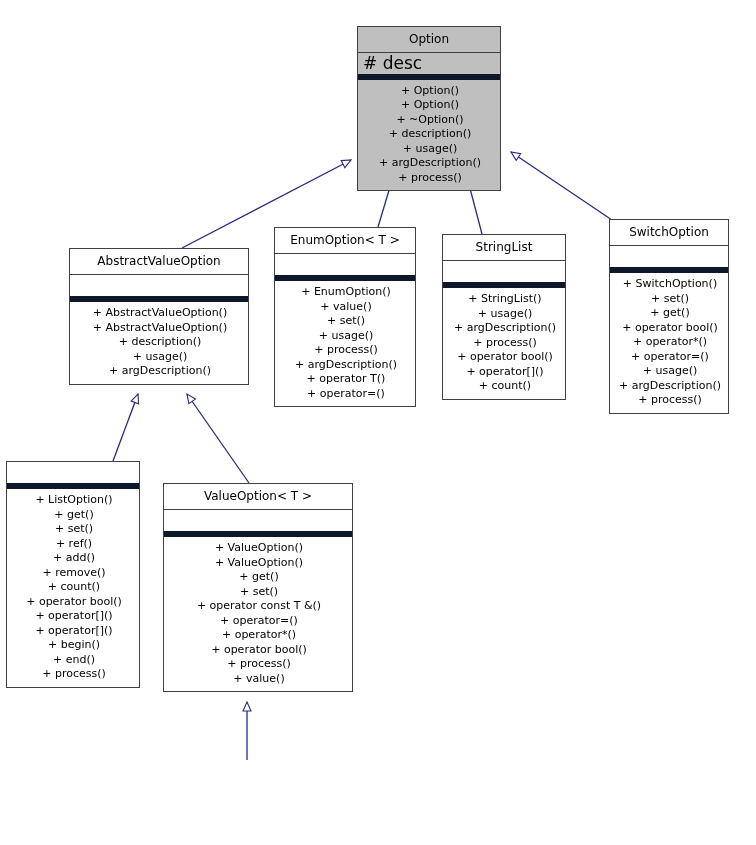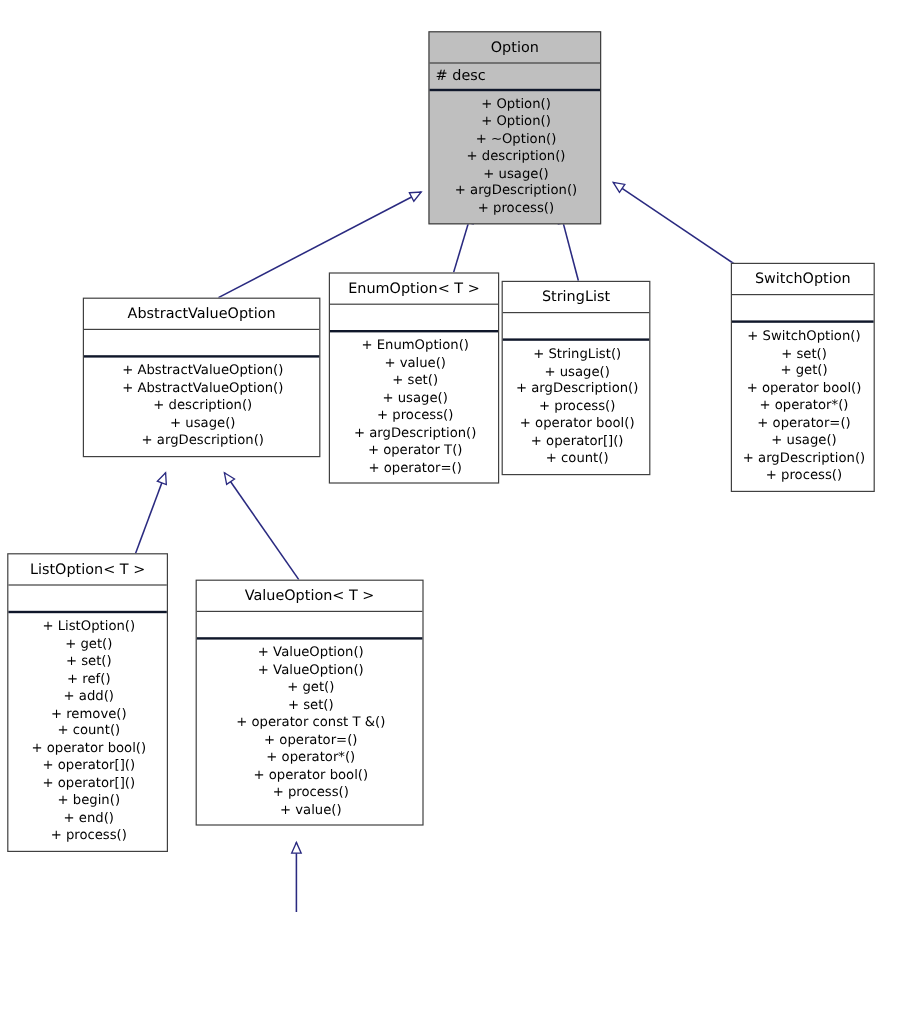--- a/index.html
+++ b/index.html
@@ -38,24 +38,24 @@
   .uml-title {
     text-align: center;
     font-size: 12px;
     line-height: 14px;
     padding: 5px 4px 6px 4px;
     color: #000000;
     border-bottom: 1px solid #404040;
     white-space: nowrap;
   }
   .uml-attrs {
-    border-bottom: 2px solid #0f172a;
+    border-bottom: 6px solid #0f172a;
     padding: 3px 5px;
     min-height: 14px;
-    font-size: 12px;
+    font-size: 17px;
     line-height: 14.5px;
     color: #000000;
   }
   .uml-attrs.empty {
     height: 15px;
     padding: 3px 5px;
   }
   .uml-ops {
     padding: 4px 5px 5px 7px;
     font-size: 11px;
@@ -102,21 +102,21 @@
       <div class="uml-ops">
         <div class="uml-row">+ Option()</div>
         <div class="uml-row">+ Option()</div>
         <div class="uml-row">+ ~Option()</div>
         <div class="uml-row">+ description()</div>
         <div class="uml-row">+ usage()</div>
         <div class="uml-row">+ argDescription()</div>
         <div class="uml-row">+ process()</div>
       </div>
     </div>
-    <div class="uml-class" style="left: 69px; top: 248px; width: 198px;">
+    <div class="uml-class" style="left: 69px; top: 248px; width: 180px;">
       <div class="uml-title">AbstractValueOption</div>
       <div class="uml-attrs empty"></div>
       <div class="uml-ops">
         <div class="uml-row">+ AbstractValueOption()</div>
         <div class="uml-row">+ AbstractValueOption()</div>
         <div class="uml-row">+ description()</div>
         <div class="uml-row">+ usage()</div>
         <div class="uml-row">+ argDescription()</div>
       </div>
     </div>
@@ -127,21 +127,21 @@
         <div class="uml-row">+ EnumOption()</div>
         <div class="uml-row">+ value()</div>
         <div class="uml-row">+ set()</div>
         <div class="uml-row">+ usage()</div>
         <div class="uml-row">+ process()</div>
         <div class="uml-row">+ argDescription()</div>
         <div class="uml-row">+ operator T()</div>
         <div class="uml-row">+ operator=()</div>
       </div>
     </div>
-    <div class="uml-class" style="left: 418px; top: 234px; width: 124px;">
+    <div class="uml-class" style="left: 442px; top: 234px; width: 124px;">
       <div class="uml-title">StringList</div>
       <div class="uml-attrs empty"></div>
       <div class="uml-ops">
         <div class="uml-row">+ StringList()</div>
         <div class="uml-row">+ usage()</div>
         <div class="uml-row">+ argDescription()</div>
         <div class="uml-row">+ process()</div>
         <div class="uml-row">+ operator bool()</div>
         <div class="uml-row">+ operator[]()</div>
         <div class="uml-row">+ count()</div>
@@ -156,21 +156,20 @@
         <div class="uml-row">+ get()</div>
         <div class="uml-row">+ operator bool()</div>
         <div class="uml-row">+ operator*()</div>
         <div class="uml-row">+ operator=()</div>
         <div class="uml-row">+ usage()</div>
         <div class="uml-row">+ argDescription()</div>
         <div class="uml-row">+ process()</div>
       </div>
     </div>
     <div class="uml-class" style="left: 6px; top: 461px; width: 134px;">
-      <div class="uml-title">ListOption&lt; T &gt;</div>
       <div class="uml-attrs empty"></div>
       <div class="uml-ops">
         <div class="uml-row">+ ListOption()</div>
         <div class="uml-row">+ get()</div>
         <div class="uml-row">+ set()</div>
         <div class="uml-row">+ ref()</div>
         <div class="uml-row">+ add()</div>
         <div class="uml-row">+ remove()</div>
         <div class="uml-row">+ count()</div>
         <div class="uml-row">+ operator bool()</div>

